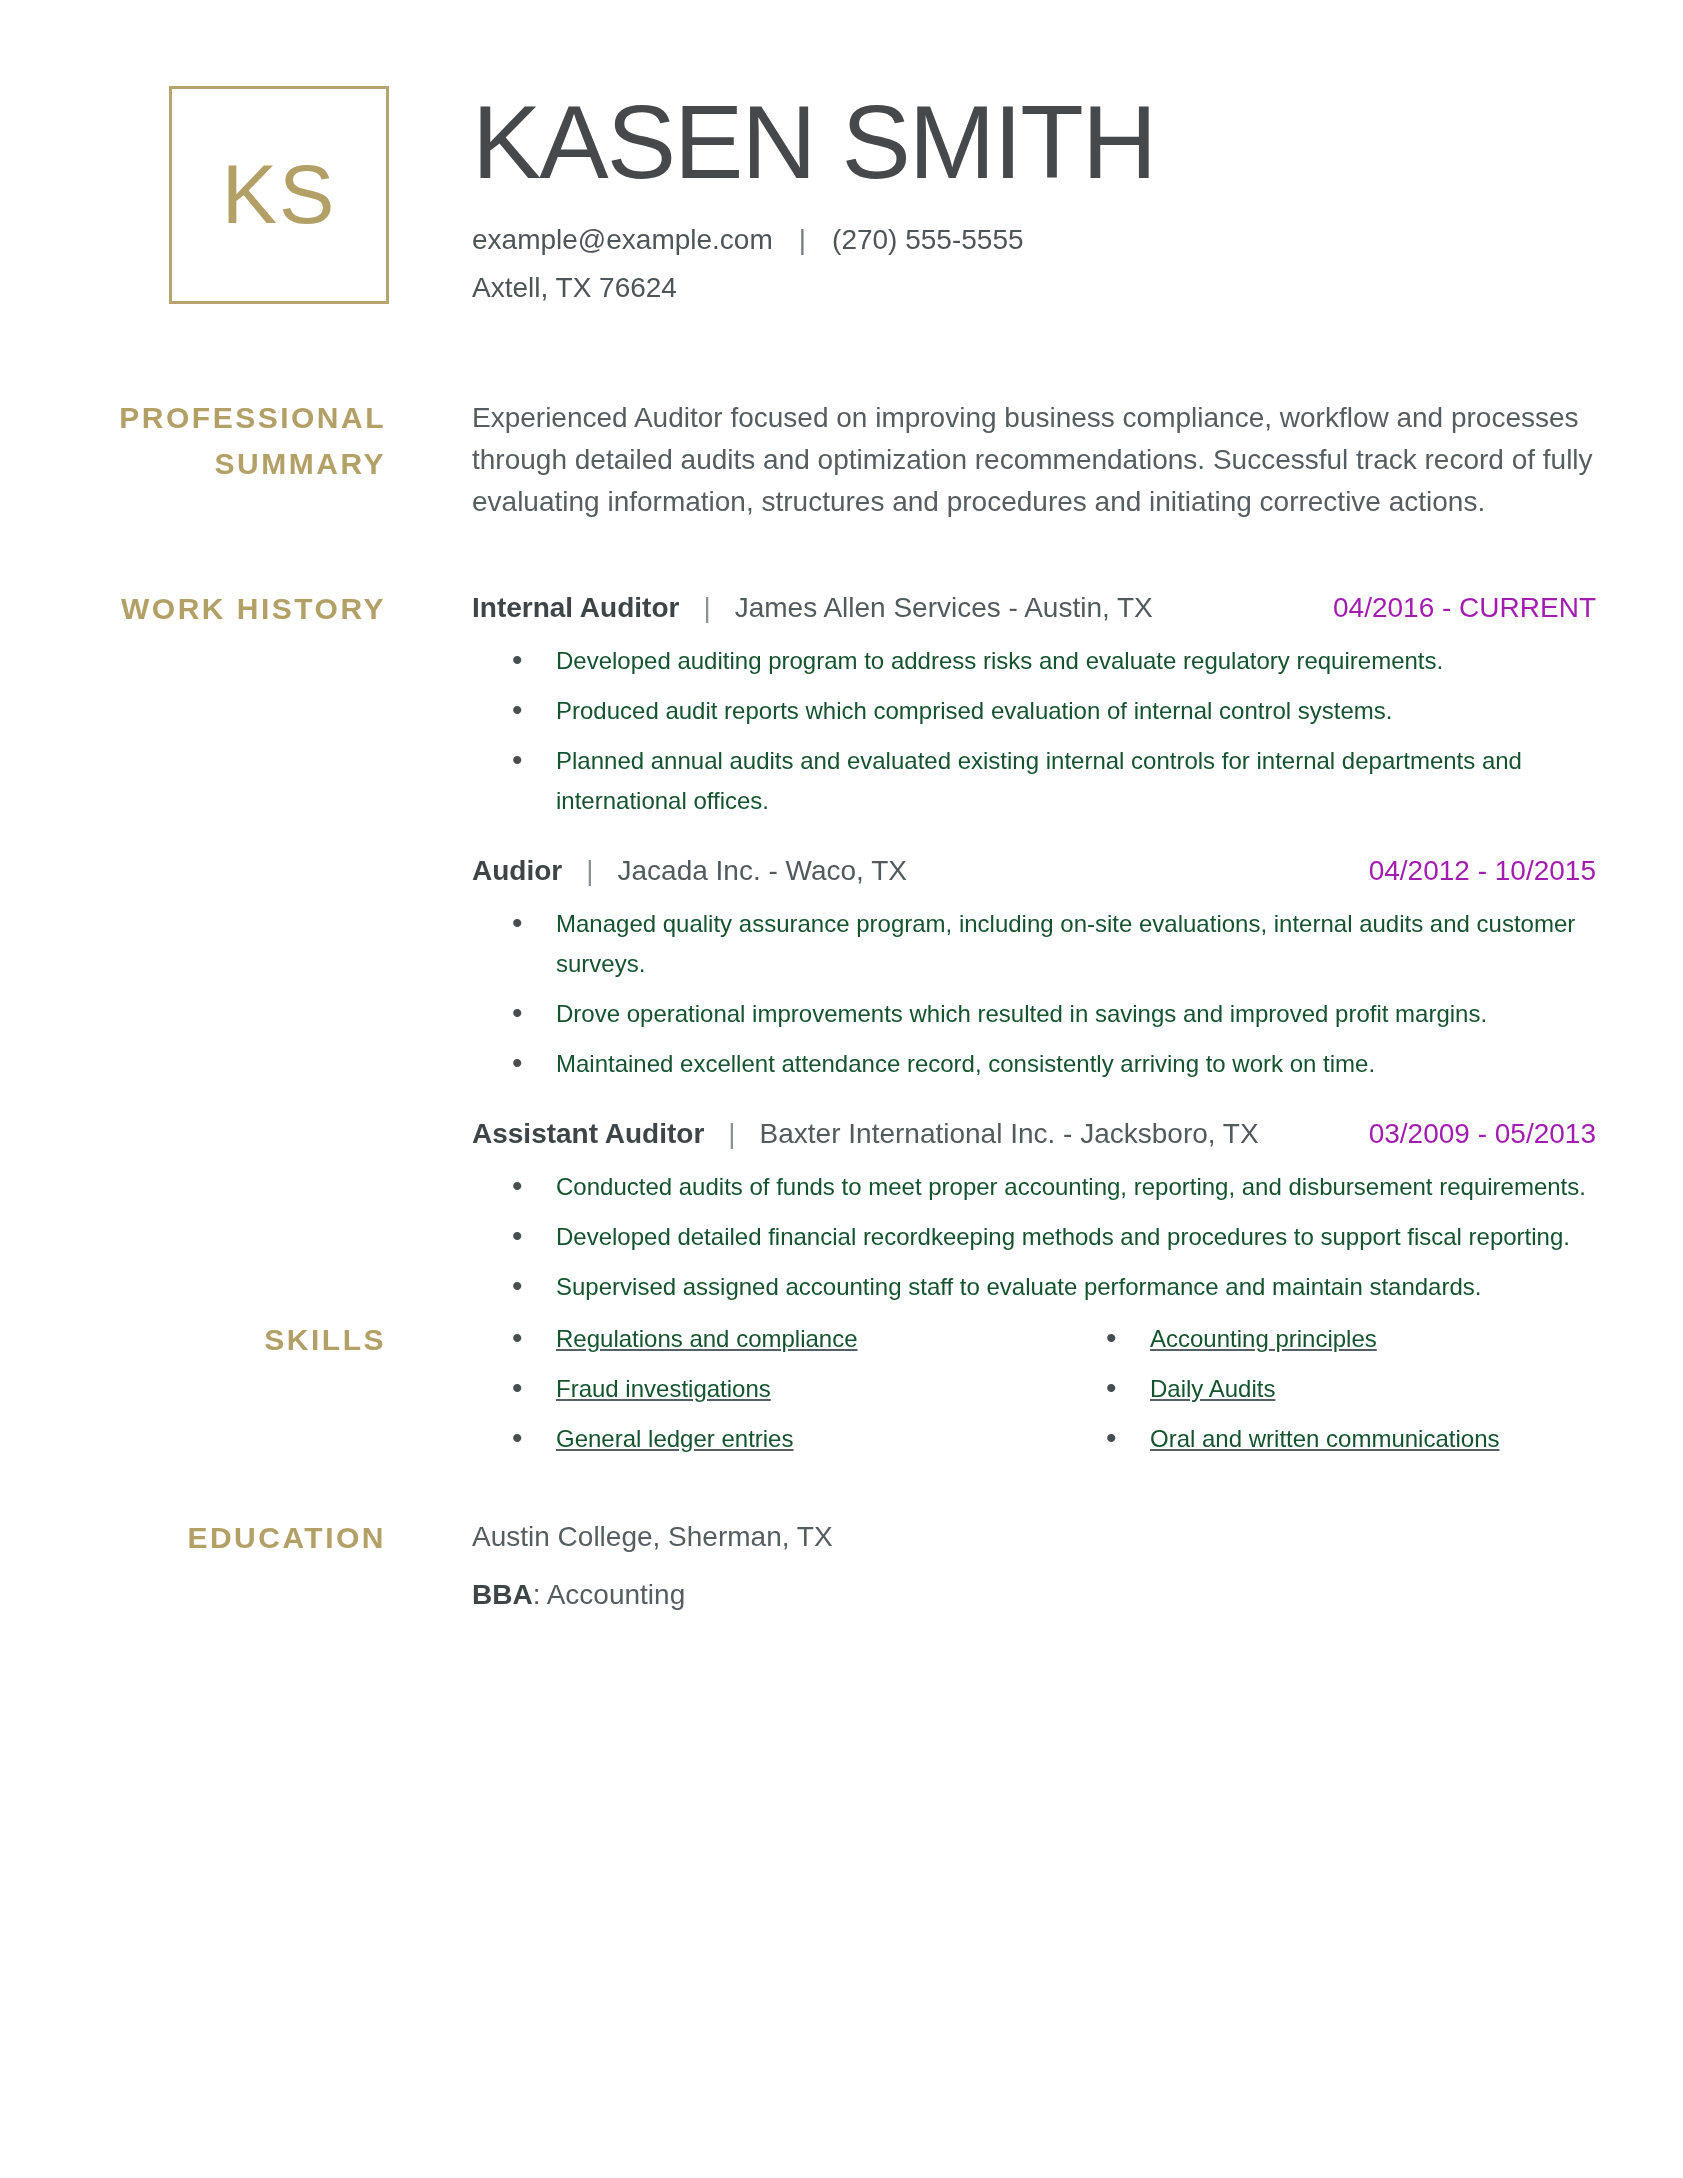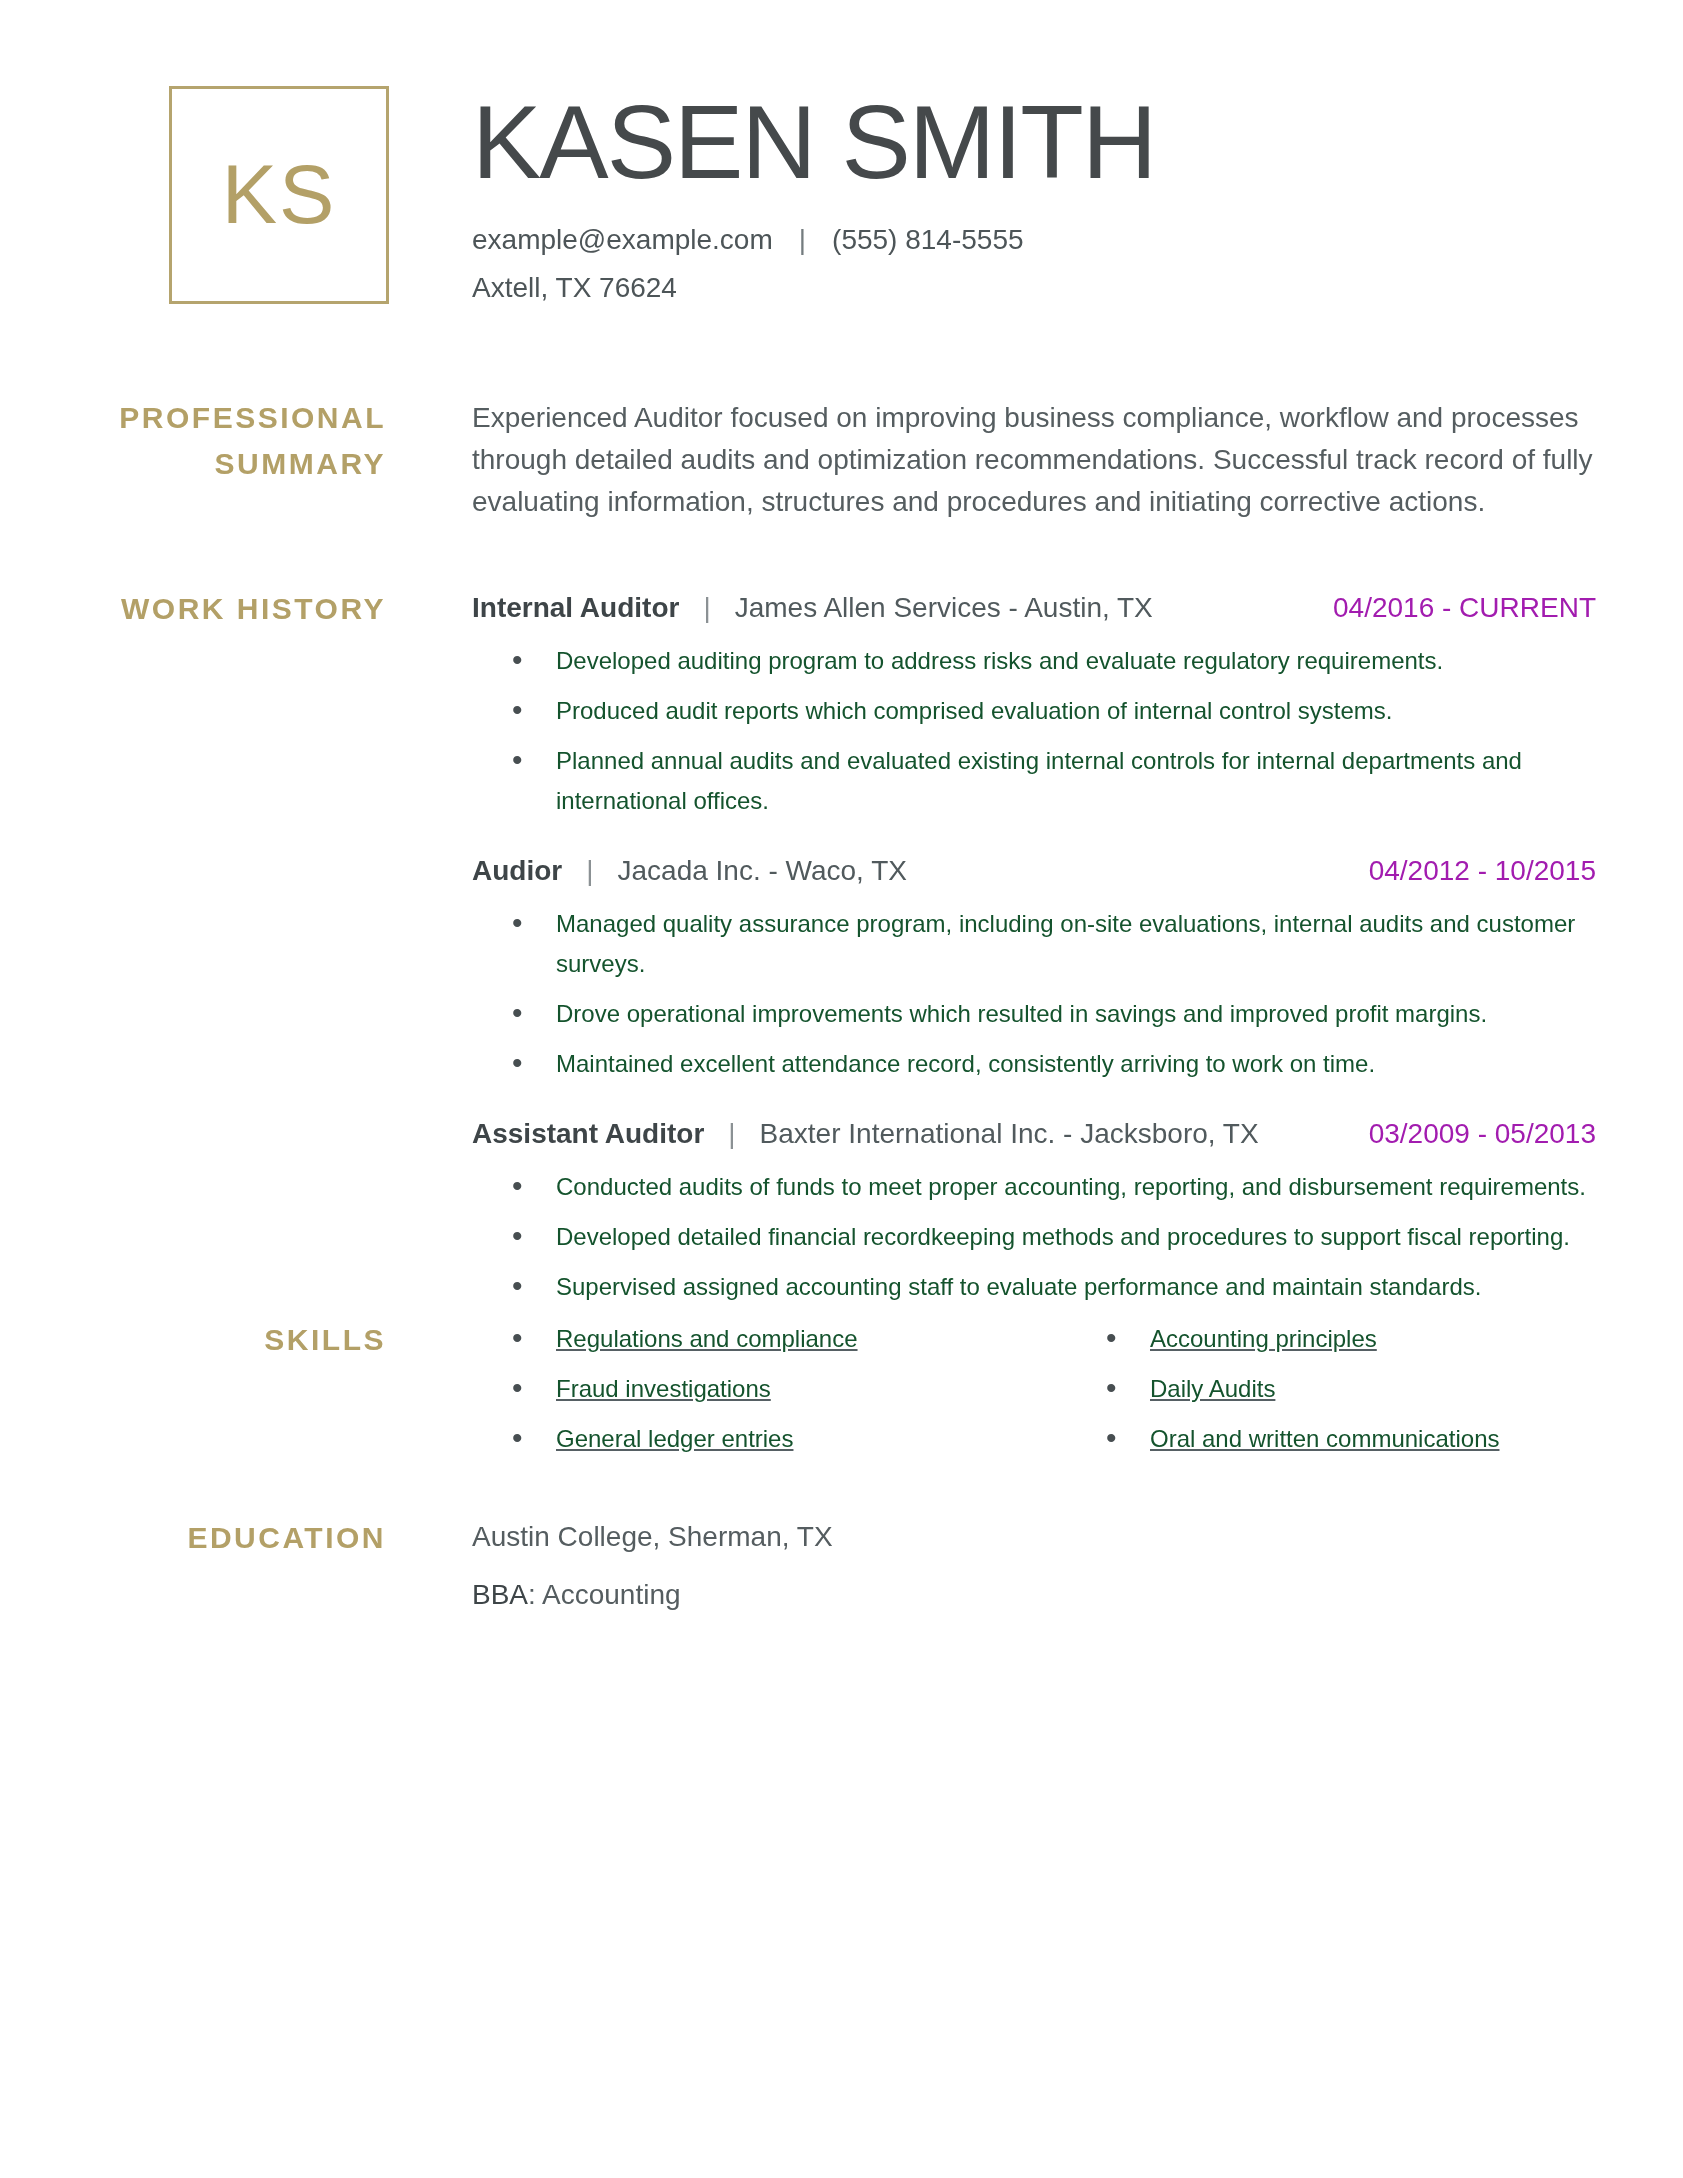--- a/index.html
+++ b/index.html
@@ -122,33 +122,33 @@
   .skills-cols {
     display: grid;
     grid-template-columns: 594px 1fr;
     padding-top: 2px;
   }
   .skills-cols ul.bullets { margin-top: 0; text-decoration: underline; }
 
   
   .education-body { padding-top: 2px; font-size: 28px; line-height: 40px; color: #555d60; }
   .edu-degree { margin-top: 18px; }
-  .degree-label { font-weight: normal; color: #3e4548; }
+  .degree-label { font-weight: bold; color: #3e4548; }
 </style>
 </head>
 <body>
 
 <div class="header">
   <div class="monogram">
     <span>KS</span>
   </div>
   <div class="header-text">
     <h1 class="resume-name">KASEN SMITH</h1>
     <div class="contact-line">
-      <span>example@example.com</span><span class="contact-sep">|</span><span>(555) 814-5555</span>
+      <span>example@example.com</span><span class="contact-sep">|</span><span>(270) 555-5555</span>
     </div>
     <div class="location-line">Axtell, TX 76624</div>
   </div>
 </div>
 
 <div class="section section-summary">
   <div class="section-label">
     <span>PROFESSIONAL</span>
     <span>SUMMARY</span>
   </div>

